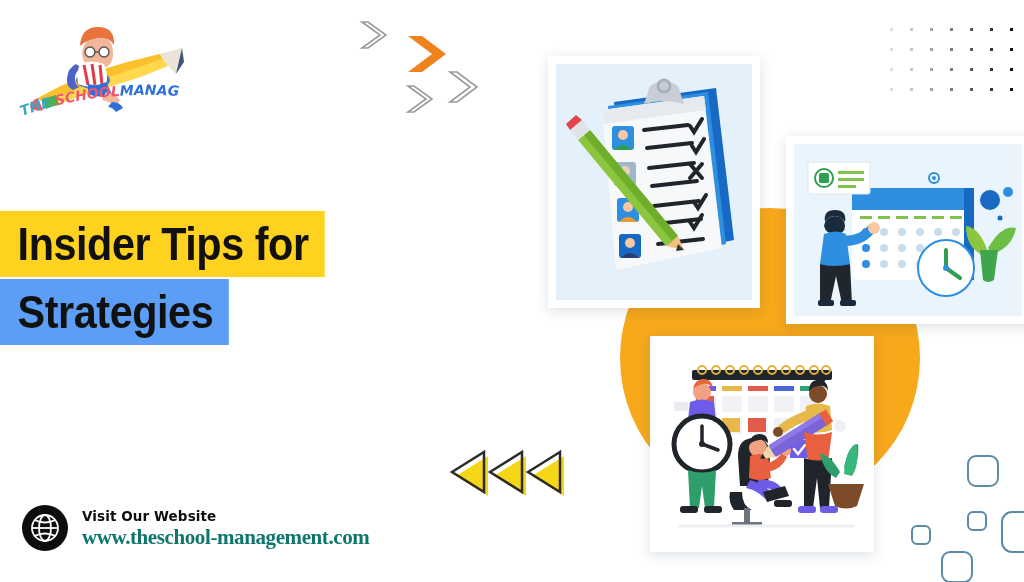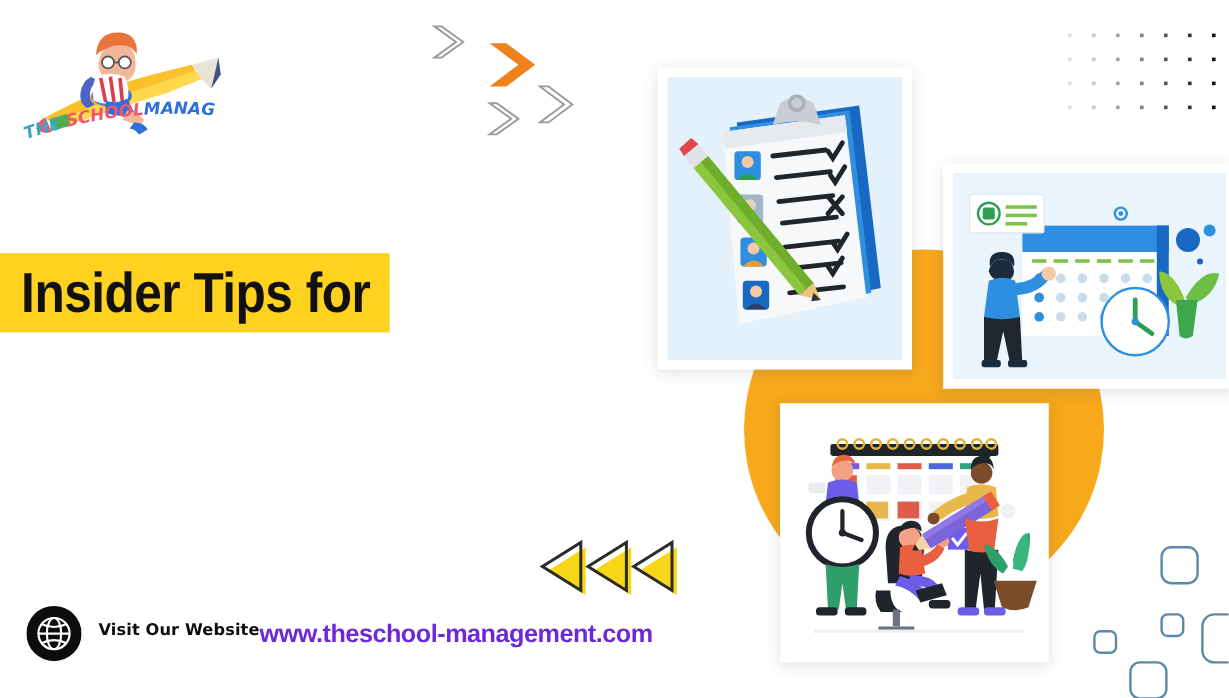--- a/index.html
+++ b/index.html
@@ -47,29 +47,29 @@
   .hl-band.yellow { background:#FFD21F; }
   .hl-band.blue   { background:#5C9DF5; }
 
   
   .footer {
     position:absolute; left:22px; top:505px;
     display:flex; align-items:center; gap:14px;
   }
   .globe-icon { width:46px; height:46px; flex:0 0 46px; }
   .globe-icon svg { display:block; }
-  .footer-text { display:flex; flex-direction:row; justify-content:center; }
+  .footer-text { display:flex; flex-direction:column; justify-content:center; }
   .footer-small {
     font-family:"DejaVu Sans", sans-serif;
     font-size:13.5px; font-weight:bold; color:#0d0d0d;
     letter-spacing:0.1px; line-height:18px;
   }
   .footer-url {
-    font-family:Liberation Sans, sans-serif;
-    font-size:21px; font-weight:bold; color:#6d28d9;
+    font-family:Liberation Serif, serif;
+    font-size:21px; font-weight:bold; color:#0f766e;
     letter-spacing:-0.4px; line-height:25px;
   }
 
   
   .chevrons { position:absolute; left:352px; top:14px; width:140px; height:112px; }
   .chevrons svg { display:block; }
 
   
   .triangles { position:absolute; left:446px; top:434px; width:132px; height:86px; }
   .triangles svg { display:block; }
@@ -475,20 +475,21 @@
         <rect x="68" y="72" width="18" height="18" rx="5"></rect>
         <rect x="12" y="86" width="18" height="18" rx="5"></rect>
         <rect x="42" y="112" width="30" height="30" rx="8"></rect>
         <rect x="102" y="72" width="40" height="40" rx="10"></rect>
       </g>
     </svg>
   </div>
 
   <div class="headline">
     <div class="hl-row"><span class="hl-band yellow">Insider Tips for</span></div>
+    <div class="hl-row"><span class="hl-band blue">Strategies</span></div>
   </div>
 
   <div class="footer">
     <span class="globe-icon">
       <svg viewBox="0 0 46 46" xmlns="http://www.w3.org/2000/svg" aria-hidden="true">
         <circle cx="23" cy="23" r="23" fill="#0d0d0d"></circle>
         <g fill="none" stroke="#ffffff" stroke-width="1.8">
           <circle cx="23" cy="23" r="13"></circle>
           <ellipse cx="23" cy="23" rx="6" ry="13"></ellipse>
           <line x1="10" y1="23" x2="36" y2="23"></line>

